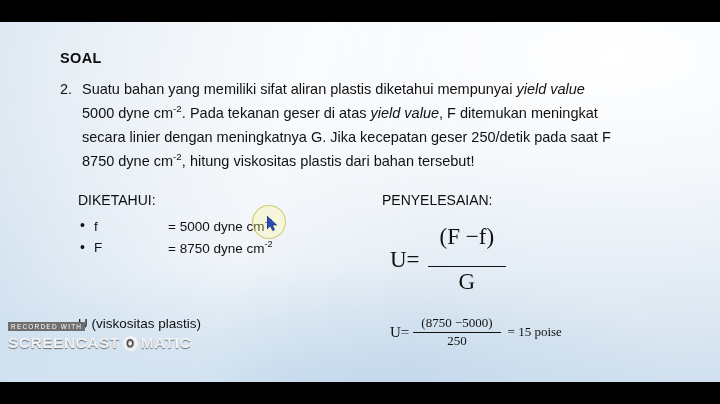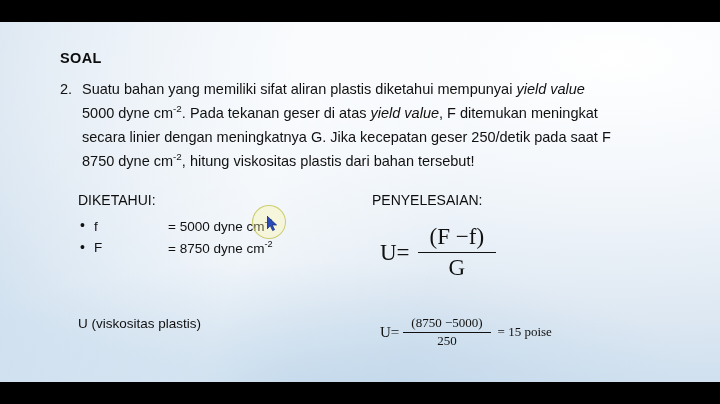--- a/index.html
+++ b/index.html
@@ -99,21 +99,21 @@
   sup { font-size: 0.68em; vertical-align: super; }
 
   .col-left {
     position: absolute;
     left: 78px;
     top: 170px;
     width: 300px;
   }
   .col-right {
     position: absolute;
-    left: 372px;
+    left: 382px;
     top: 170px;
     width: 320px;
   }
   .head {
     font-size: 14px;
     font-weight: normal;
     color: #0d0d0d;
     margin-bottom: 7px;
   }
   ul.bullets {
@@ -162,21 +162,21 @@
     color: #111;
   }
   .formula-main .u { margin-right: 4px; }
   .frac {
     display: inline-flex;
     flex-direction: column;
     align-items: center;
     margin-left: 4px;
   }
   .frac .numer {
-    padding: 0 12px 2px 12px;
+    padding: 0 12px 16px 12px;
     border-bottom: 1.6px solid #111;
     line-height: 1.15;
   }
   .frac .denom {
     padding: 2px 12px 0 12px;
     line-height: 1.15;
   }
 
   .formula-sub {
     position: absolute;
@@ -306,16 +306,24 @@
     </div>
 
     <div id="cursor">
       <span class="arrow">
         <svg width="12" height="16" viewBox="0 0 12 16" xmlns="http://www.w3.org/2000/svg">
           <polygon points="0,0 0,13 3.3,9.8 5.6,14.6 7.6,13.7 5.3,9 9.6,9" fill="#2b4bb8" stroke="#102a7a" stroke-width="0.7"></polygon>
         </svg>
       </span>
     </div>
 
+    <div id="watermark">
+      <div class="rec">RECORDED WITH</div>
+      <div class="brand">
+        <span>SCREENCAST</span>
+        <span class="o">O</span>
+        <span>MATIC</span>
+      </div>
+    </div>
   </div>
 
   <div class="bar bottom"></div>
 </div>
 
 </body></html>

